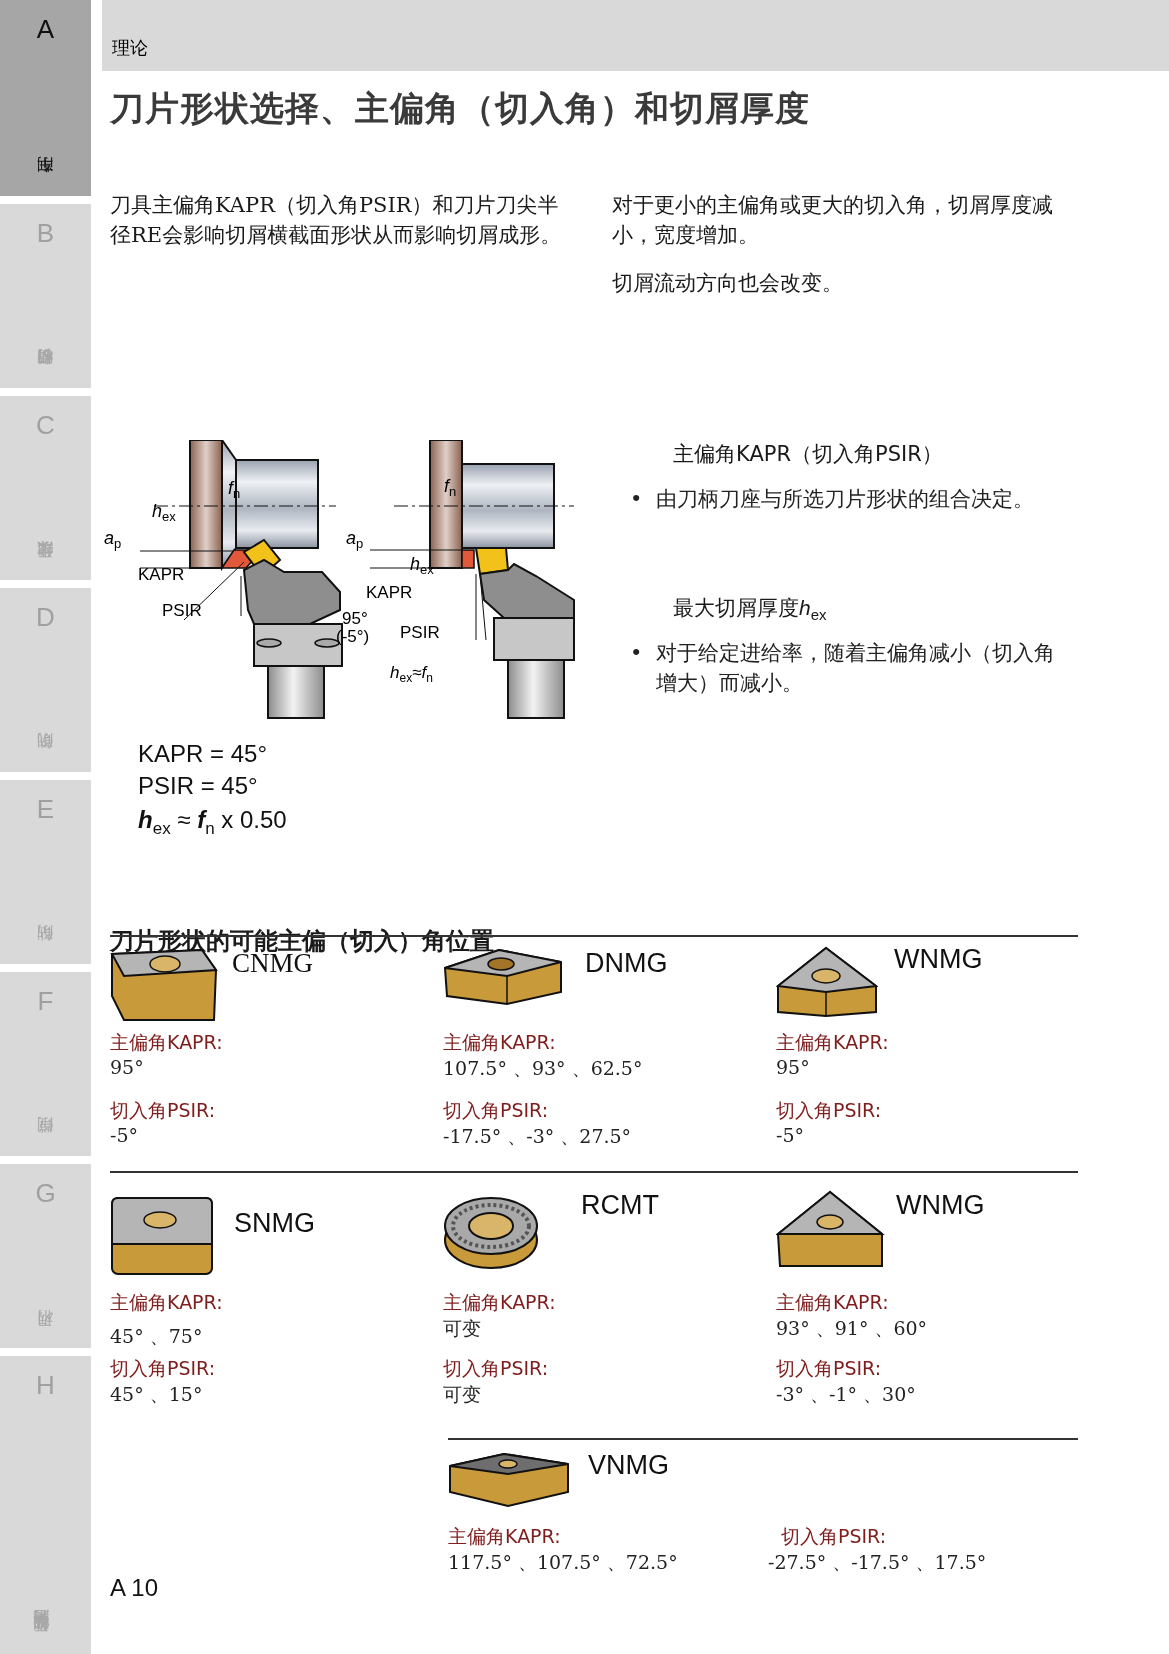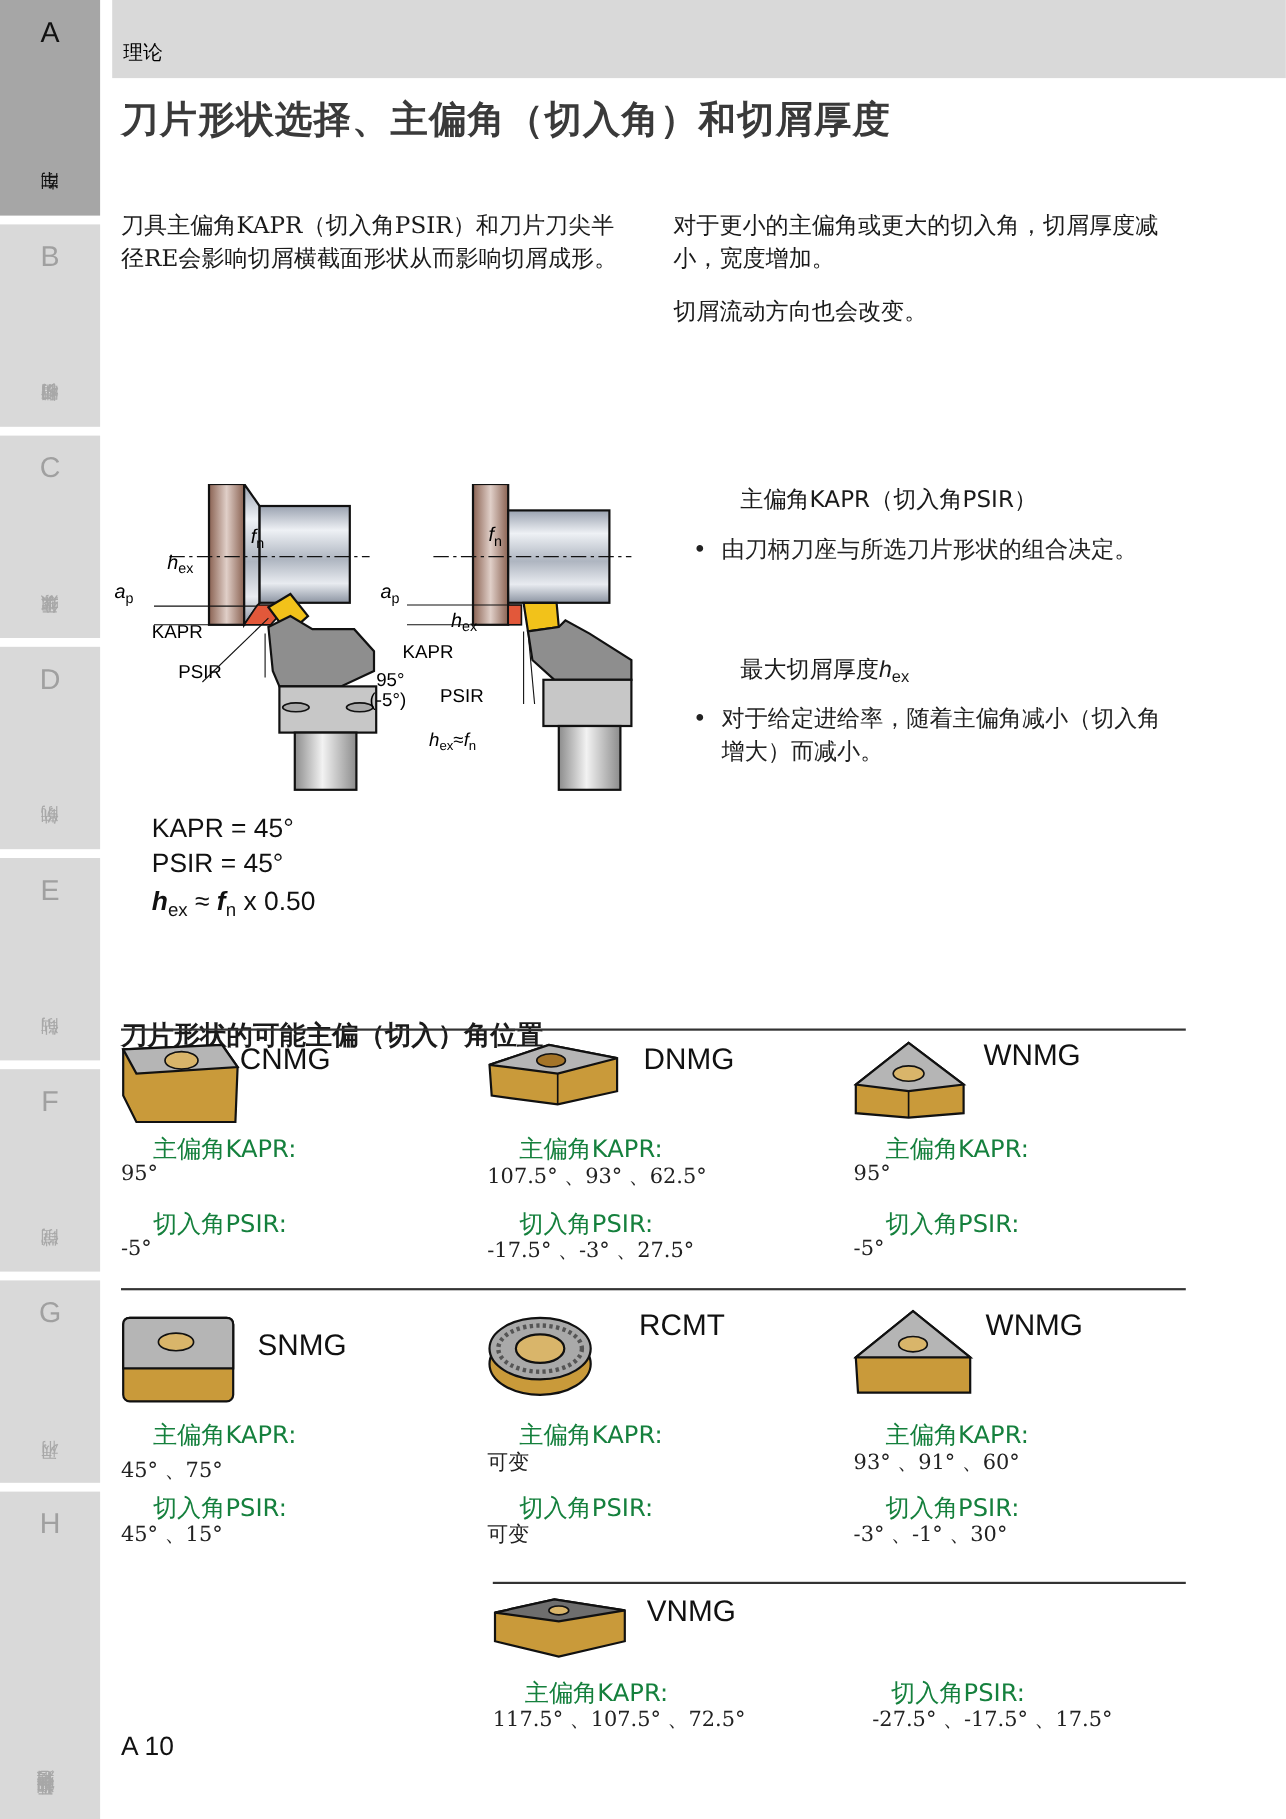--- a/index.html
+++ b/index.html
@@ -39,21 +39,21 @@
     font-size: 21px; line-height: 30px; padding-left: 26px; color: #222; }
   .bullet::before { content: "•"; position: absolute; left: 0; top: 0; }
 
   .section-title { position: absolute; left: 110px; top: 882px; font-size: 24px; color: #1a1a1a; margin-top: 43px; }
 
   .hrule { position: absolute; height: 2px; background: #333; }
 
   .insert { position: absolute; width: 320px; height: 230px; }
   .insert .icon { position: absolute; left: 0; top: 0; }
   .insert .name { position: absolute; font-family: "Liberation Sans", sans-serif; font-size: 27px; color: #111; }
-  .insert .lbl { position: absolute; left: 0; font-size: 22px; color: #15803d; margin-left: 29px; }
+  .insert .lbl { position: absolute; left: 0; font-size: 19px; color: #7f1d1d; }
   .insert .val { position: absolute; left: 0; font-family: "DejaVu Serif", serif; font-size: 19px; color: #222; white-space: nowrap; }
 
   .page-num { position: absolute; left: 110px; top: 1574px; font-family: "Liberation Sans", sans-serif; font-size: 24px; color: #111; }
 </style>
 </head>
 <body>
 
 <div class="side-tab active" style="top:0;height:196px;">
   <span class="letter">A</span>
   <span class="vlabel">车削</span>
@@ -179,21 +179,21 @@
 <div class="hrule" style="left:110px;top:935px;width:968px;"></div>
 <div class="hrule" style="left:110px;top:1171px;width:968px;"></div>
 <div class="hrule" style="left:448px;top:1438px;width:630px;"></div>
 
 <div class="insert" style="left:110px;top:946px;">
   <svg class="icon" width="110" height="76" viewBox="0 0 110 76">
     <polygon points="2,8 92,4 106,24 104,74 14,74 2,50" fill="#c99a3a" stroke="#111" stroke-width="2"></polygon>
     <polygon points="2,8 92,4 106,24 14,30" fill="#b5b5b5" stroke="#111" stroke-width="2"></polygon>
     <ellipse cx="55" cy="18" rx="15" ry="8" fill="#d9b56a" stroke="#111" stroke-width="1.5"></ellipse>
   </svg>
-  <span class="name" style="left:108px;top:2px;">CNMG</span>
+  <span class="name" style="left:122px;top:2px;font-family:Liberation Serif, serif;">CNMG</span>
   <span class="lbl" style="top:84px;">主偏角KAPR:</span>
   <span class="val" style="top:110px;">95°</span>
   <span class="lbl" style="top:152px;">切入角PSIR:</span>
   <span class="val" style="top:178px;">-5°</span>
 </div>
 
 <div class="insert" style="left:443px;top:946px;">
   <svg class="icon" width="120" height="60" viewBox="0 0 120 60">
     <polygon points="2,22 56,4 118,16 118,46 64,58 4,50" fill="#c99a3a" stroke="#111" stroke-width="2"></polygon>
     <polygon points="2,22 56,4 118,16 64,30" fill="#b5b5b5" stroke="#111" stroke-width="2"></polygon>
@@ -264,16 +264,16 @@
 <div class="insert" style="left:448px;top:1452px;width:640px;">
   <svg class="icon" width="124" height="56" viewBox="0 0 124 56">
     <polygon points="2,14 56,2 120,12 120,40 60,54 2,40" fill="#c99a3a" stroke="#111" stroke-width="2"></polygon>
     <polygon points="2,14 56,2 120,12 60,22" fill="#6e6e6e" stroke="#111" stroke-width="2"></polygon>
     <ellipse cx="60" cy="12" rx="9" ry="4" fill="#d9b56a" stroke="#111" stroke-width="1.5"></ellipse>
   </svg>
   <span class="name" style="left:140px;top:-2px;">VNMG</span>
   <span class="lbl" style="top:72px;">主偏角KAPR:</span>
   <span class="val" style="top:98px;">117.5° 、107.5° 、72.5°</span>
   <span class="lbl" style="top:72px;left:333px;">切入角PSIR:</span>
-  <span class="val" style="top:98px;left:345px;">-27.5° 、-17.5° 、17.5°</span>
+  <span class="val" style="top:98px;left:320px;">-27.5° 、-17.5° 、17.5°</span>
 </div>
 
 <div class="page-num">A 10</div>
 
 </body></html>

